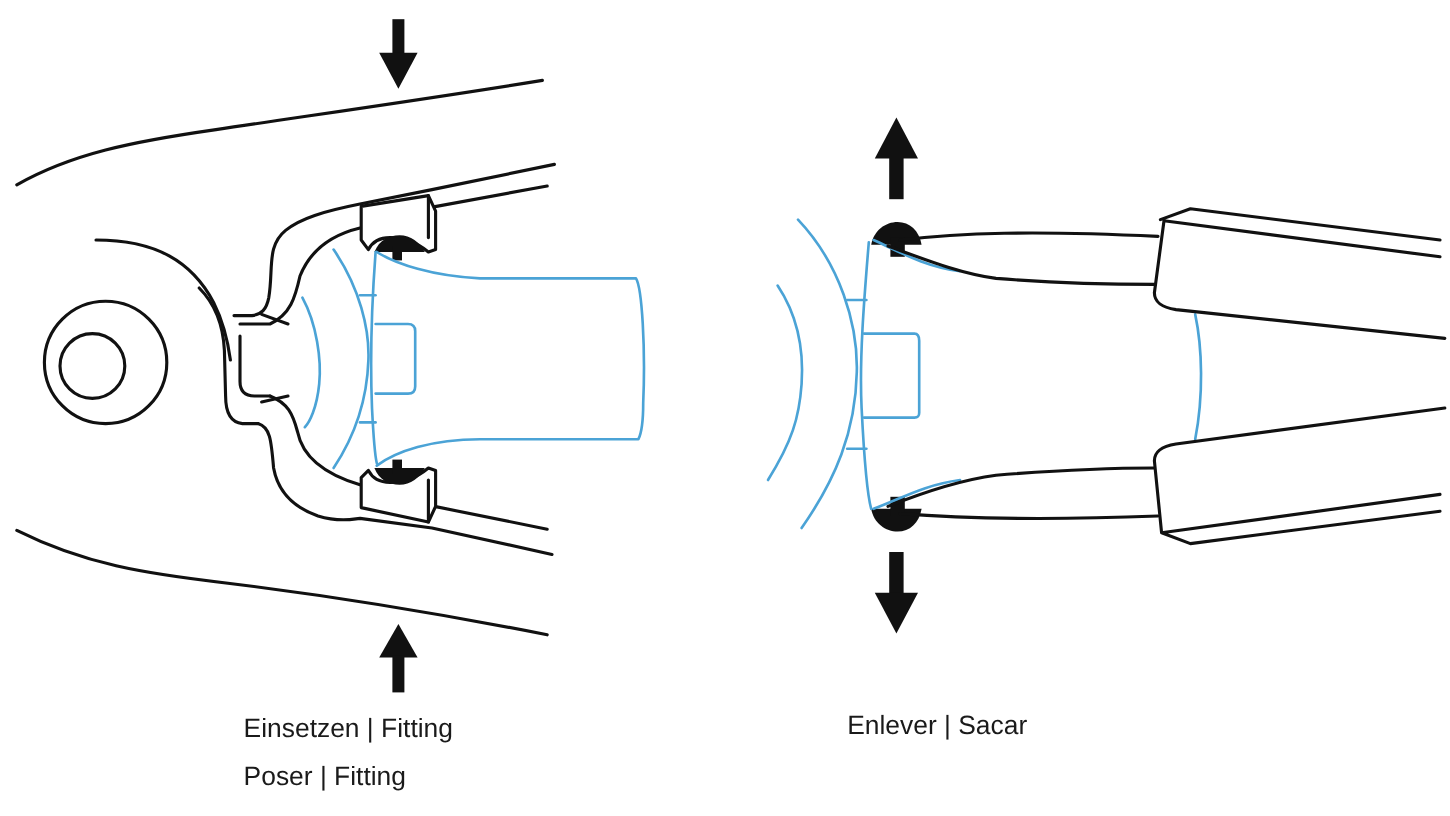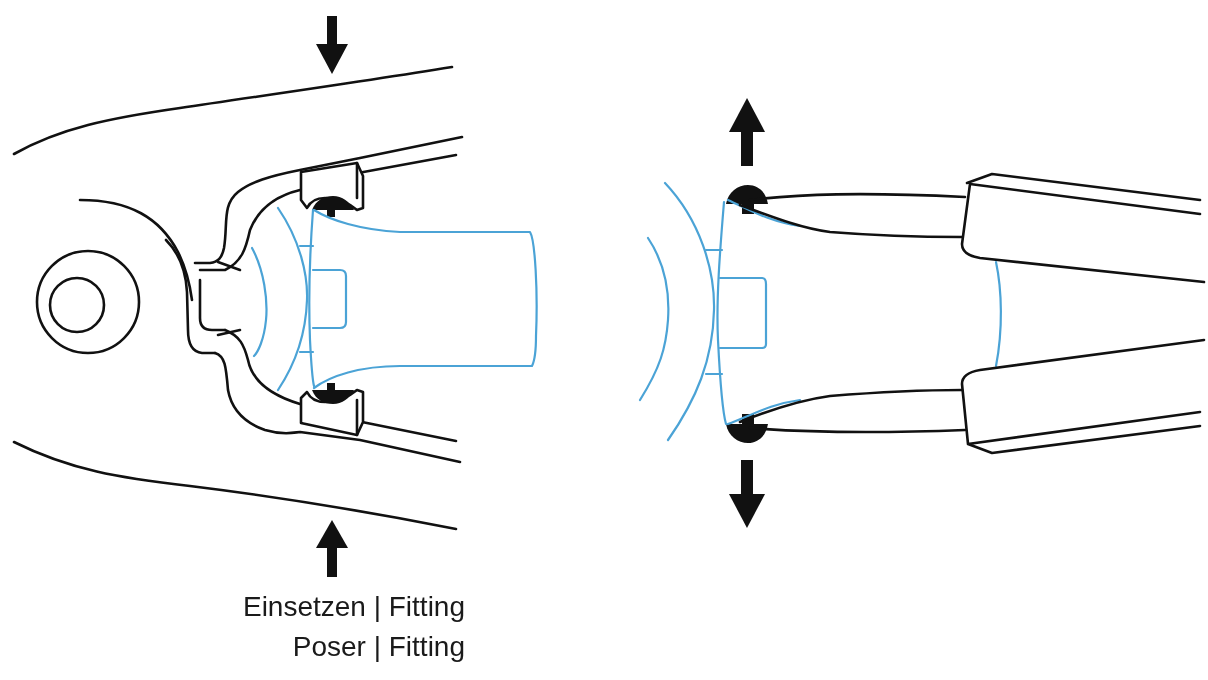--- a/index.html
+++ b/index.html
@@ -5,23 +5,23 @@
     html, body { margin: 0; padding: 0; background: #ffffff; }
     body { width: 1208px; height: 680px; position: relative; overflow: hidden; }
     #stage { position: absolute; left: 0; top: 0; width: 1208px; height: 680px; }
     .ink { fill: none; stroke: #111111; stroke-width: 2.6; stroke-linecap: round; stroke-linejoin: round; }
     .blue { fill: none; stroke: #4ba3d6; stroke-width: 2.2; stroke-linecap: round; stroke-linejoin: round; }
     .solid { fill: #111111; stroke: none; }
     .white-fill { fill: #ffffff; }
     .caption {
       position: absolute;
       font-family: "Liberation Sans", "DejaVu Sans", sans-serif;
-      font-size: 28px;
+      font-size: 22px;
       color: #1a1a1a;
-      text-align: right;
+      text-align: left;
       line-height: 40px;
       white-space: nowrap;
     }
     #caption-fitting { left: 203px; width: 262px; top: 587px; }
     #caption-removing { left: 706px; width: 300px; top: 585px; }
   </style>
 </head>
 <body style="background: rgb(255, 255, 255);">
 
 <svg id="stage" viewBox="0 0 1208 680" xmlns="http://www.w3.org/2000/svg">
@@ -130,13 +130,14 @@
     </g>
   </g>
 </svg>
 
 <div id="caption-fitting" class="caption">
   <div>Einsetzen | Fitting</div>
   <div>Poser | Fitting</div>
 </div>
 
 <div id="caption-removing" class="caption">
+  <div>Enlever | Sacar</div>
 </div>
 
 </body></html>

